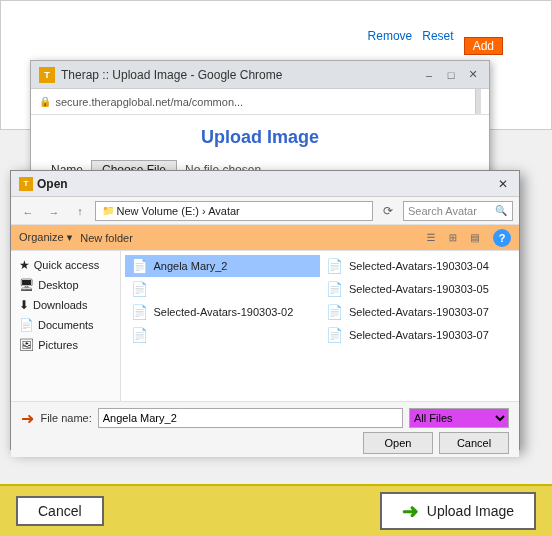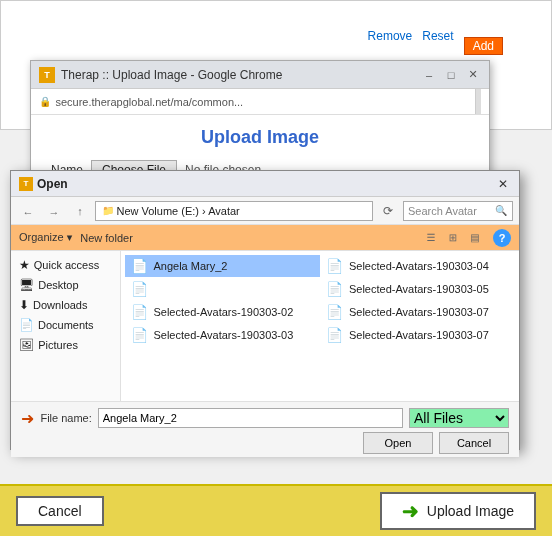--- a/index.html
+++ b/index.html
@@ -386,22 +386,22 @@
       height: 20px;
       border: 1px solid #aaa;
       padding: 0 4px;
       font-size: 11px;
       background: #fff;
     }
     .filetype-select {
       width: 100px;
       height: 20px;
       border: 1px solid #aaa;
-      font-size: 14px;
-      background: #86efac;
+      font-size: 11px;
+      background: #d946ef;
     }
     .dialog-action-row {
       display: flex;
       justify-content: flex-end;
       gap: 6px;
     }
     .dialog-open-btn {
       width: 70px;
       height: 22px;
       background: #e8e8e8;
@@ -569,21 +569,20 @@
         <div class="file-item">
           <span class="file-icon">📄</span>
           <span class="file-name">Selected-Avatars-190303-02</span>
         </div>
         <div class="file-item">
           <span class="file-icon">📄</span>
           <span class="file-name">Selected-Avatars-190303-07</span>
         </div>
         <div class="file-item">
           <span class="file-icon">📄</span>
-          <span class="file-name">Selected-Avatars-190303-03</span>
         </div>
         <div class="file-item">
           <span class="file-icon">📄</span>
           <span class="file-name">Selected-Avatars-190303-07</span>
         </div>
       </div>
   </div>
   <div class="dialog-bottom">
     <div class="filename-row">
       <span class="arrow-icon">➜</span>

